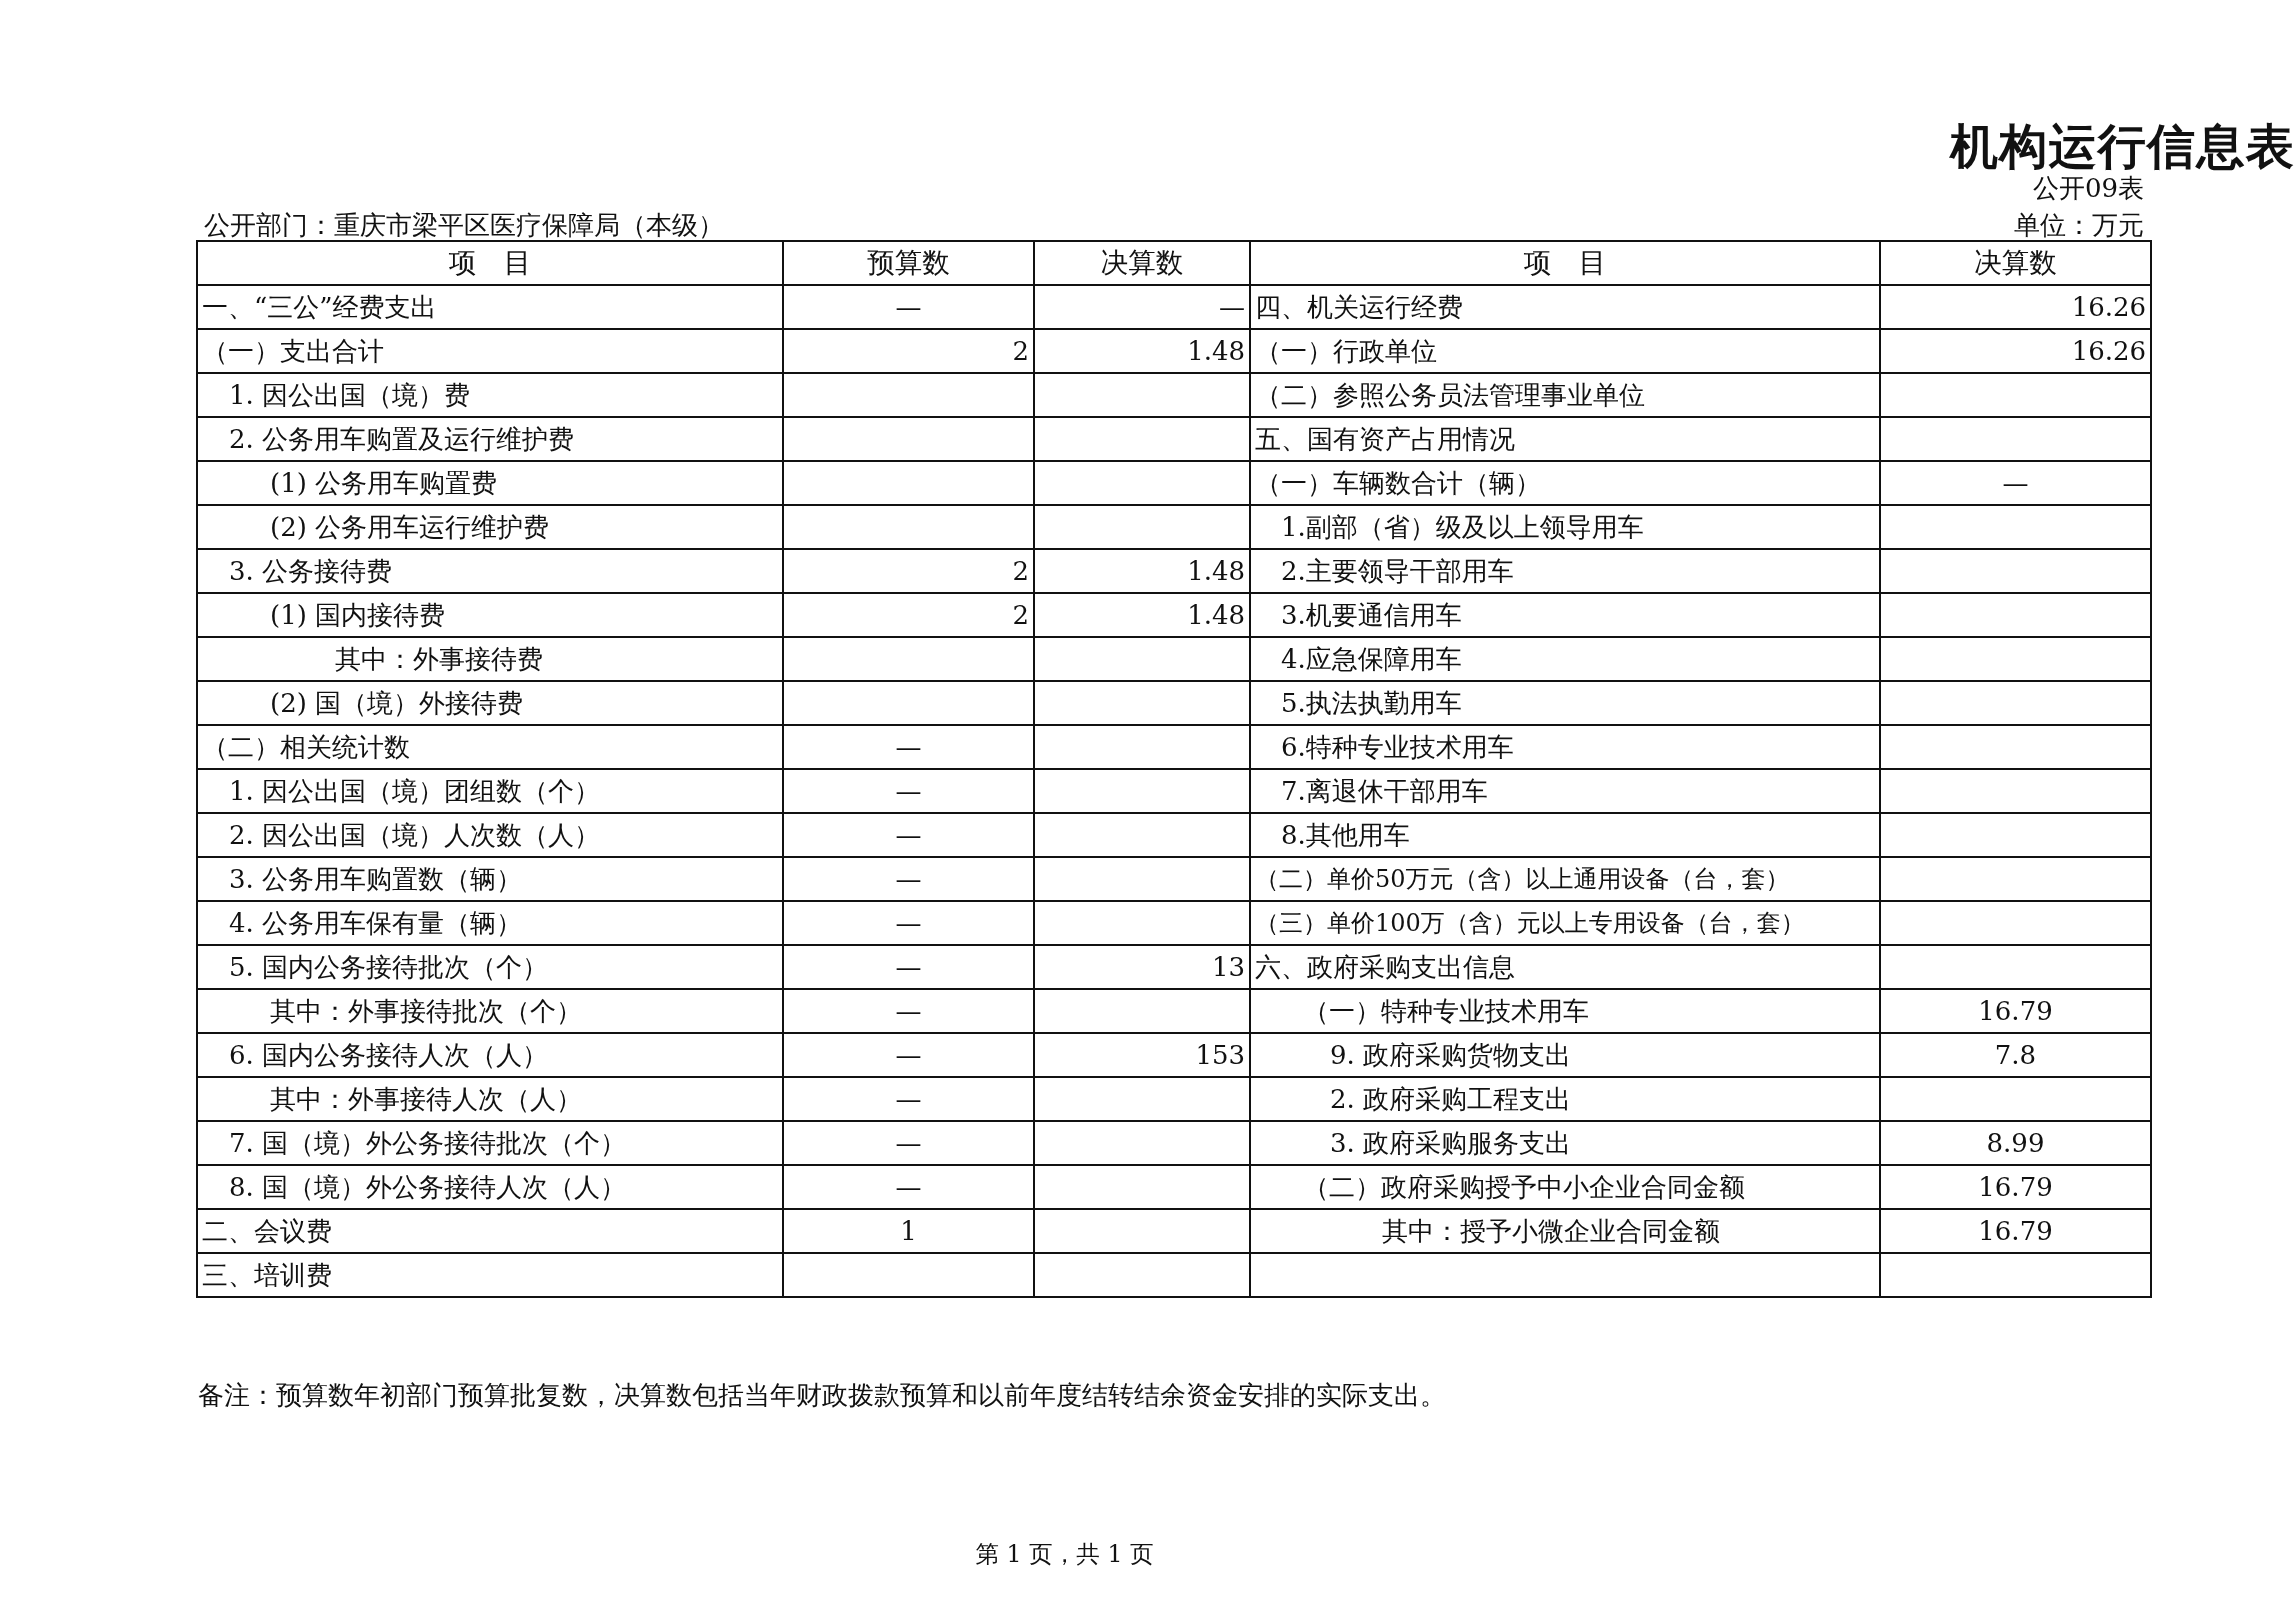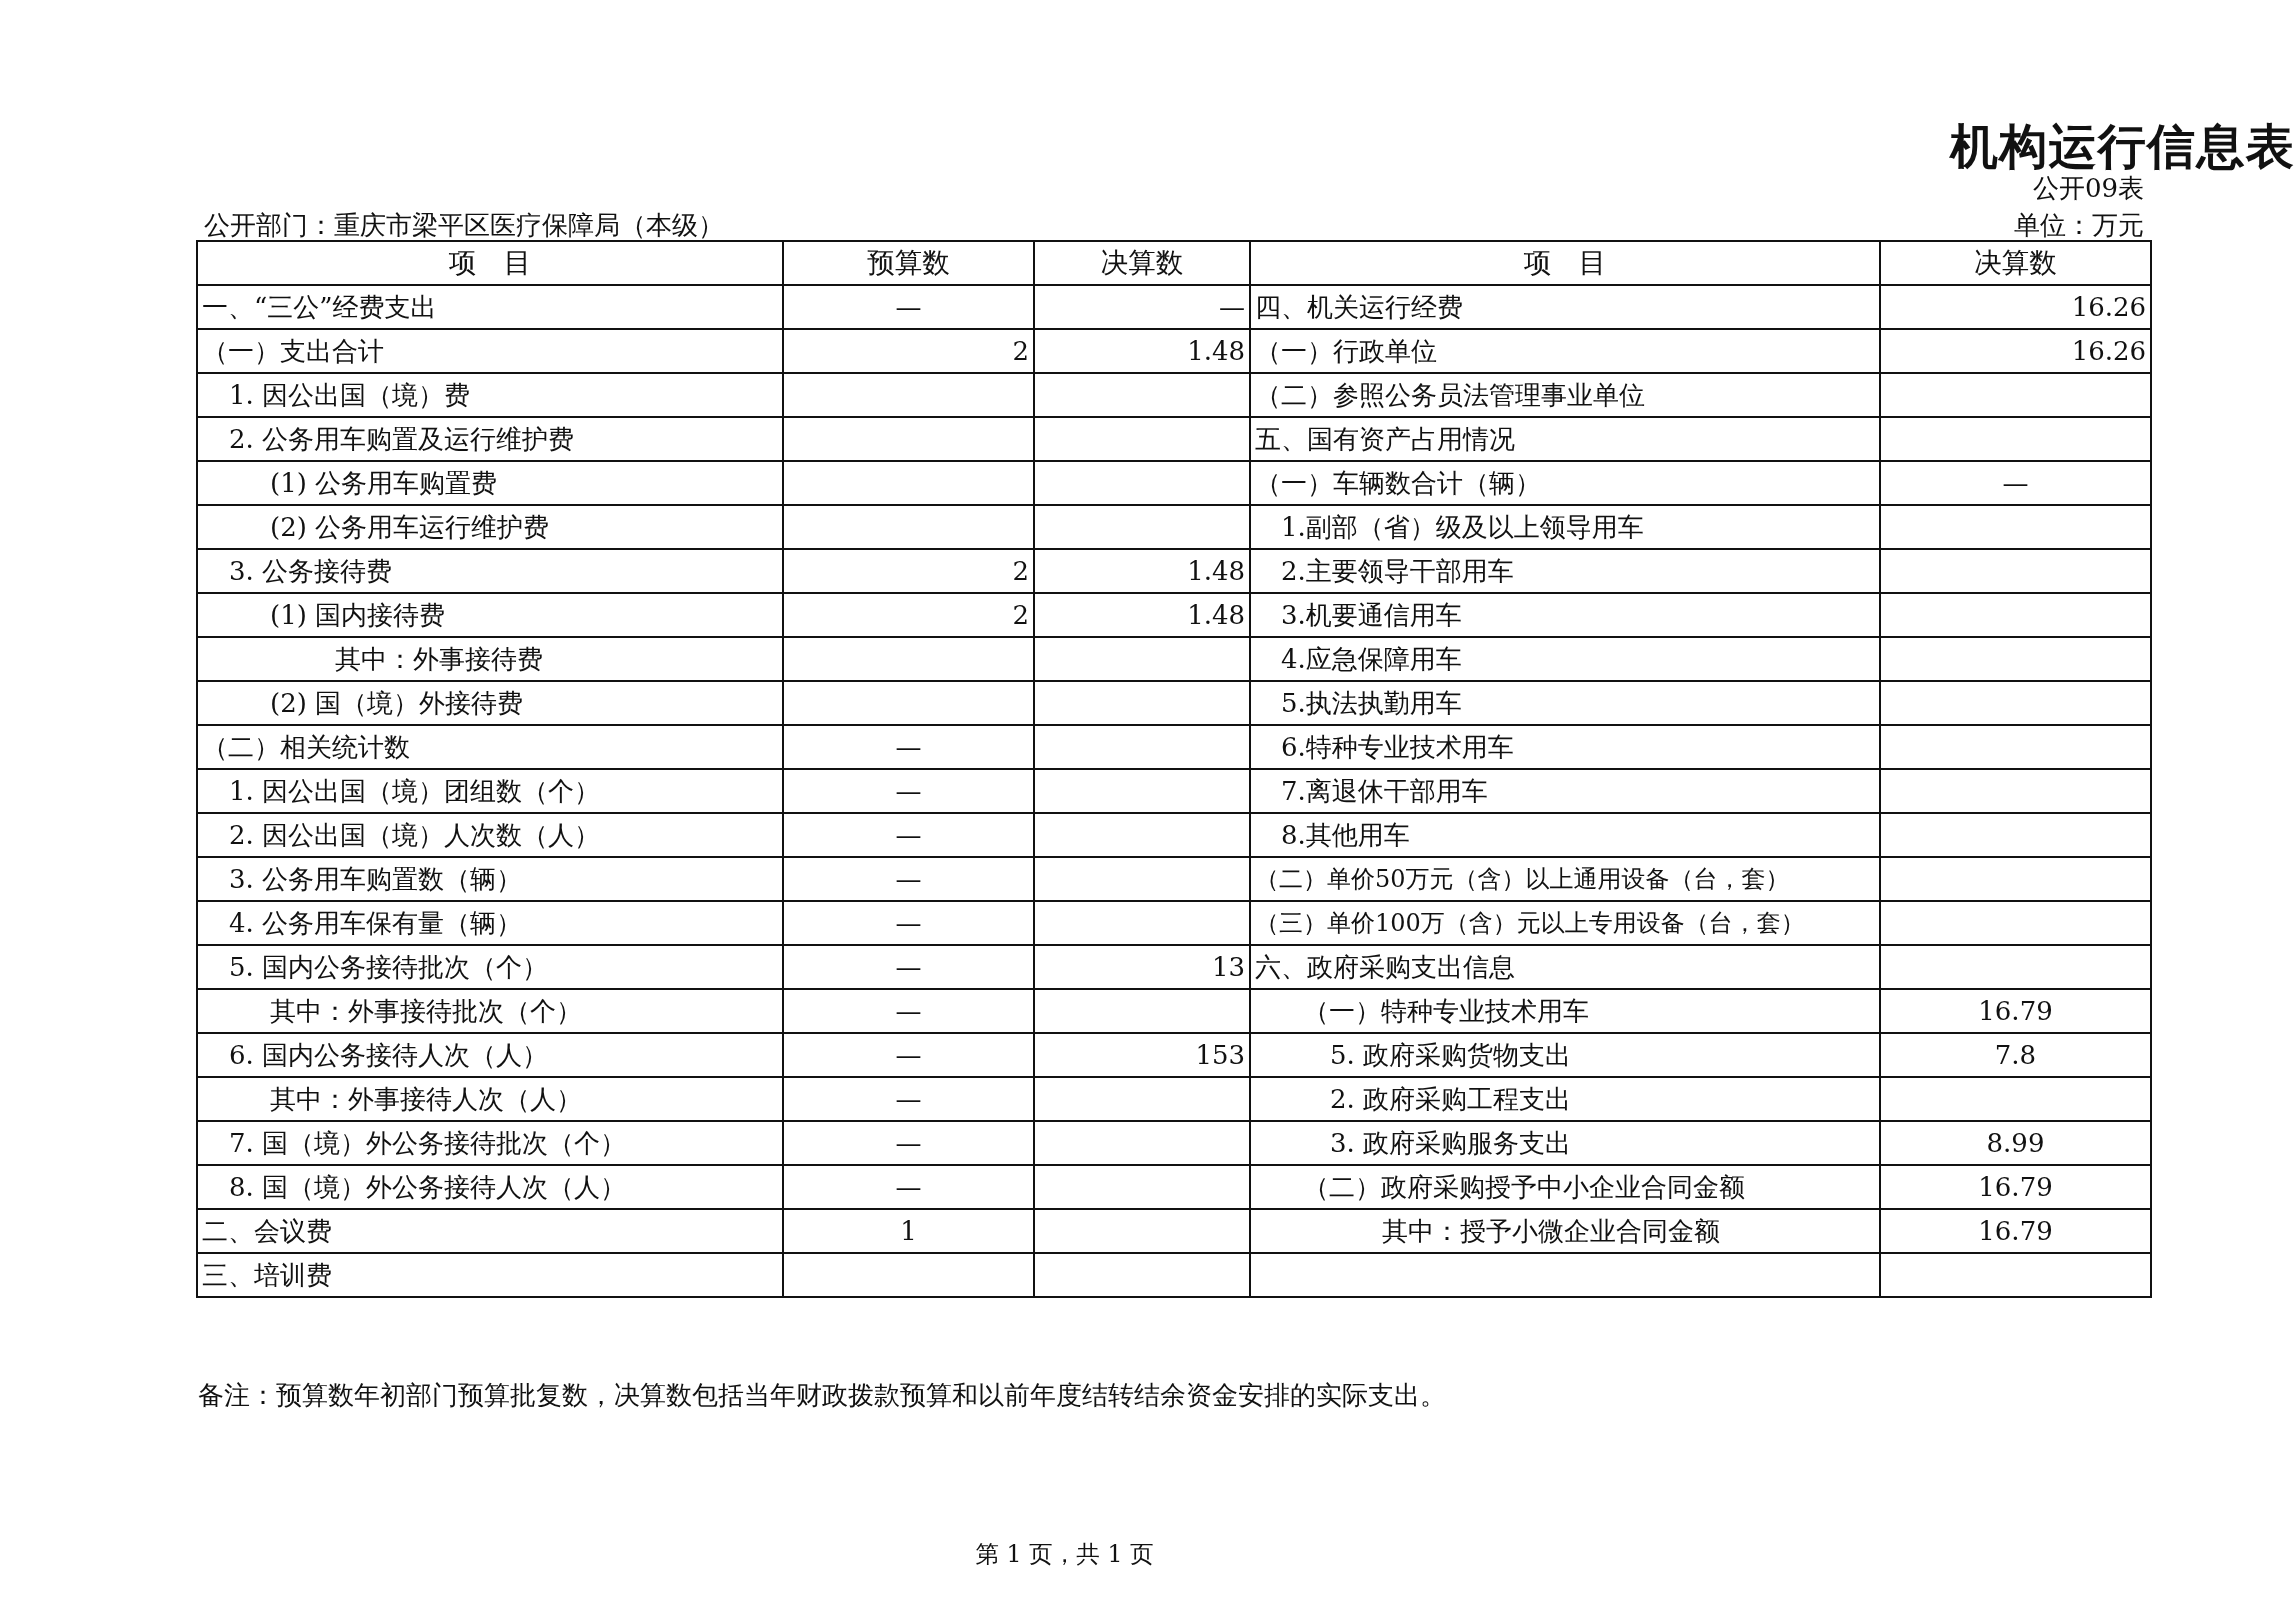--- a/index.html
+++ b/index.html
@@ -175,21 +175,21 @@
         <td class="c-item i2">其中：外事接待批次（个）</td>
         <td class="num-c">—</td>
         <td class="num-r"></td>
         <td class="c-item ri2">（一）特种专业技术用车</td>
         <td class="num-l">16.79</td>
       </tr>
       <tr>
         <td class="c-item i1">6. 国内公务接待人次（人）</td>
         <td class="num-c">—</td>
         <td class="num-r">153</td>
-        <td class="c-item ri3">5. 政府采购货物支出</td>
+        <td class="c-item ri3">9. 政府采购货物支出</td>
         <td class="num-l">7.8</td>
       </tr>
       <tr>
         <td class="c-item i2">其中：外事接待人次（人）</td>
         <td class="num-c">—</td>
         <td class="num-r"></td>
         <td class="c-item ri3">2. 政府采购工程支出</td>
         <td class="num-l"></td>
       </tr>
       <tr>

